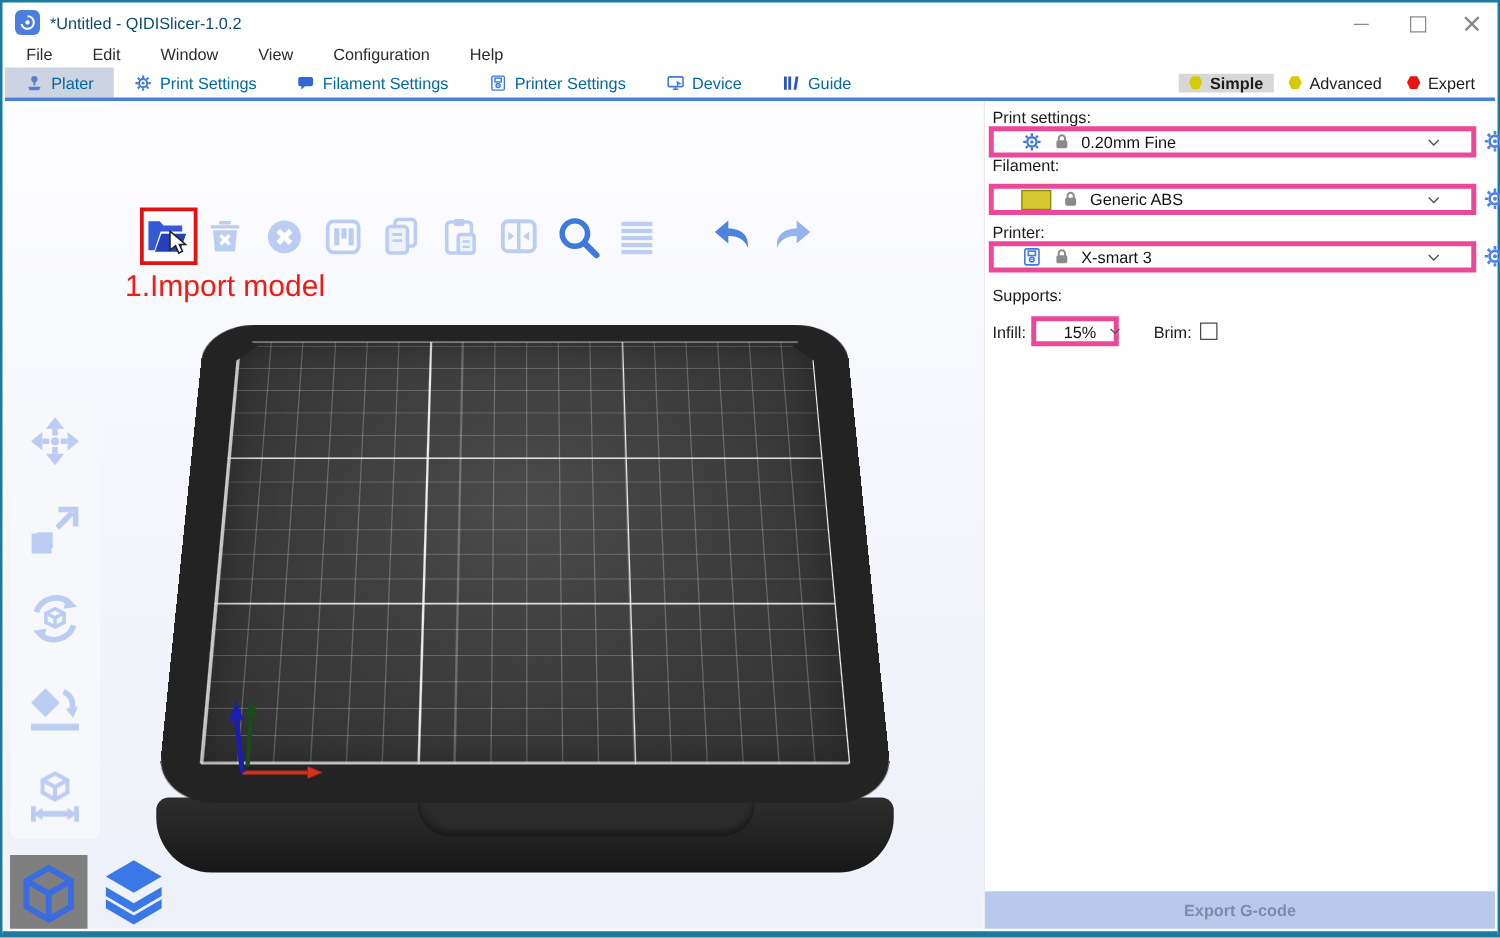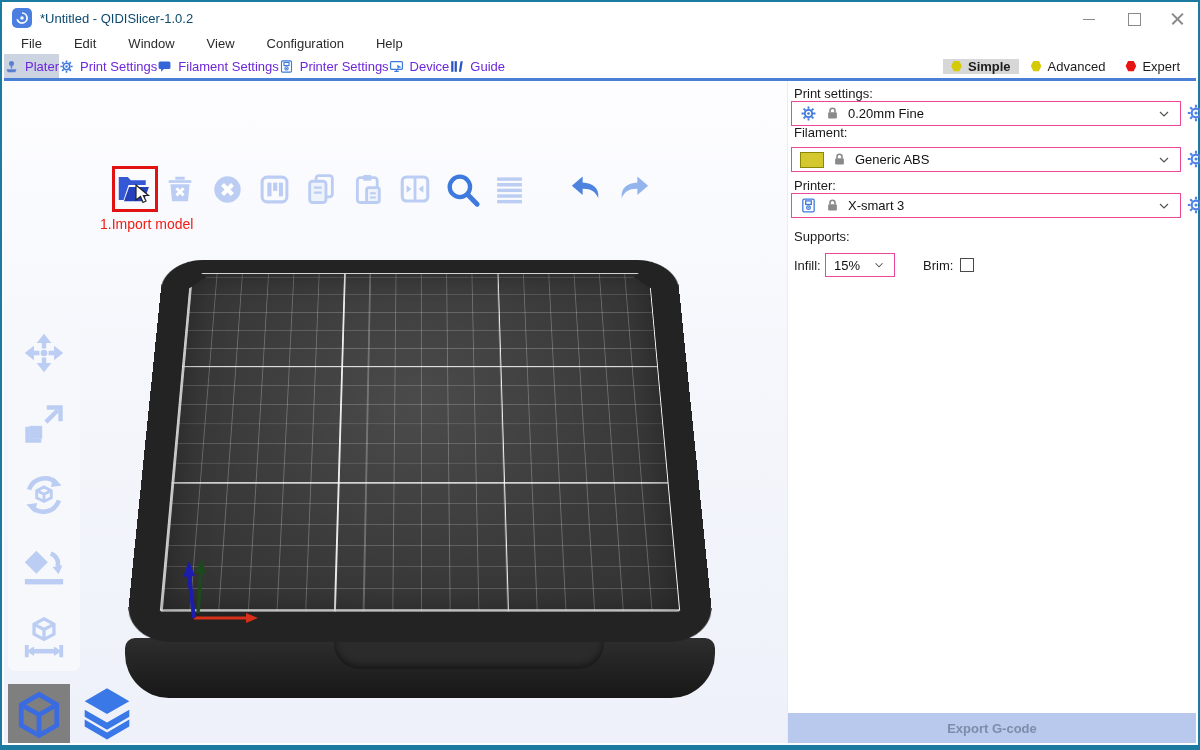--- a/index.html
+++ b/index.html
@@ -16,40 +16,40 @@
   .max-glyph{width:11px;height:11px;border:1.4px solid #8a8a8a;}
   .close-glyph{position:relative;width:13px;height:13px;}
   .close-glyph::before,.close-glyph::after{content:"";position:absolute;left:-1px;top:5.5px;width:15px;height:1.6px;background:#8a8a8a;}
   .close-glyph::before{transform:rotate(45deg);}
   .close-glyph::after{transform:rotate(-45deg);}
   
   .menubar{left:2px;top:30px;right:2px;height:22px;display:flex;align-items:center;padding-left:8px;box-sizing:border-box;background:#fff;gap:14px;}
   .menu-item{font-size:13px;color:#2b2b2b;padding:2px 9px;cursor:default;}
   
   .tabbar{left:2px;top:52px;right:2px;height:24px;background:#fff;display:flex;align-items:stretch;}
-  .tab{display:flex;align-items:center;gap:6px;padding:0 0;font-size:13px;color:#6d28d9;cursor:default;}
+  .tab{display:flex;align-items:center;gap:6px;padding:0 16px;font-size:13px;color:#0369a1;cursor:default;}
   .tab.active{background:#ccd3e1;}
   .tab svg{flex:0 0 auto;}
   .modes{position:absolute;right:8px;top:0;height:24px;display:flex;align-items:center;gap:4px;}
   .mode{display:flex;align-items:center;gap:6px;font-size:13px;color:#1c1c1c;padding:0 8px;}
   .mode.active{background:#d7d7d7;font-weight:bold;}
   .dot{width:11px;height:11px;border-radius:3px;clip-path:polygon(25% 3%,75% 3%,98% 50%,75% 97%,25% 97%,2% 50%);}
   .dot.yellow{background:#d6ca06;}
   .dot.red{background:#e81414;}
   .blueline{left:2px;top:76px;right:2px;height:3px;background:#4a7fd6;}
   
   .viewport{left:2px;top:79px;width:783px;bottom:5px;background:linear-gradient(180deg,#fdfdff 0%,#f3f5fb 55%,#eef1f9 100%);overflow:hidden;}
   .panel{left:785px;top:79px;right:2px;bottom:5px;background:#fff;border-left:1px solid #ececec;box-sizing:border-box;}
   
   .toolbar{left:110px;top:88px;display:flex;gap:9px;align-items:center;}
   .tbtn{width:38px;height:40px;display:flex;align-items:center;justify-content:center;}
   .gap-undo{margin-left:30px;}
   .red-box{left:108px;top:85px;width:46px;height:46px;border:3px solid #e31212;box-sizing:border-box;}
   .cursor-svg{left:131px;top:103px;}
-  .annotation{left:96px;top:135px;font-size:14px;color:#f01c14;}
+  .annotation{left:96px;top:135px;font-size:24px;color:#f01c14;}
   
   .ltool{left:4px;top:238px;width:72px;height:352px;background:#f6f8fc;border-radius:7px;display:flex;flex-direction:column;align-items:center;justify-content:space-between;padding:10px 0;box-sizing:border-box;}
   .lbtn{width:48px;height:48px;display:flex;align-items:center;justify-content:center;}
   
   .viewbtn{width:62px;height:62px;display:flex;align-items:center;justify-content:center;}
   .vb-cube{left:4px;top:603px;background:#7f7f7f;}
   .vb-layers{left:72px;top:603px;}
   
   .scene{left:118px;top:171px;width:596px;height:470px;perspective:2300px;}
   .platform{position:absolute;left:3px;top:-154px;width:590px;height:544px;background:#232323;border-radius:46px;transform:rotateX(40deg);transform-origin:50% 100%;}
@@ -62,21 +62,21 @@
       radial-gradient(ellipse at 50% 42%, #4b4b4b 0%, #3a3a3a 60%, #323232 100%);
     box-shadow:inset 0 0 40px rgba(0,0,0,.35);}
   .surface::before,.surface::after{content:"";position:absolute;top:-8px;width:26px;height:26px;background:#232323;transform:rotate(45deg);}
   .surface::before{left:-14px;}
   .surface::after{right:-14px;}
   .bedfront{left:121px;top:557px;width:590px;height:60px;background:linear-gradient(180deg,#2e2e2e,#171717);border-radius:10px 10px 44px 44px;}
   .bednotch{left:330px;top:557px;width:270px;height:31px;background:#2b2b2b;border-radius:0 0 26px 26px;box-shadow:inset 0 -4px 6px rgba(0,0,0,.45);}
   .axes{left:150px;top:466px;pointer-events:none;}
   
   .plabel{position:absolute;left:6px;font-size:13px;color:#1a1a1a;}
-  .combo{position:absolute;left:3px;width:390px;height:25px;border:1px solid #ec4899;background:#fff;box-sizing:border-box;display:flex;align-items:center;gap:8px;padding:0 8px;}
+  .combo{position:absolute;left:3px;width:390px;height:25px;border:4px solid #ec4899;background:#fff;box-sizing:border-box;display:flex;align-items:center;gap:8px;padding:0 22px;}
   .combo .val{font-size:13px;color:#111;flex:1;}
   .combo .chev{margin-left:auto;flex:0 0 auto;}
   .gearbtn{position:absolute;left:398px;width:20px;height:20px;color:#4e82e8;}
   .swatch{width:24px;height:16px;border:1px solid #8a8a00;box-sizing:border-box;flex:0 0 auto;}
   .srow-label{position:absolute;font-size:13px;color:#1a1a1a;}
   .combo.supports{left:60px;width:333px;}
   .combo.infill{left:37px;width:70px;height:24px;}
   .checkbox{position:absolute;width:14px;height:14px;border:1.4px solid #4a4a4a;background:#fff;box-sizing:border-box;}
   .export{position:absolute;left:0;right:0;bottom:0;height:30px;background:#b9c9ee;display:flex;align-items:center;justify-content:center;font-size:13px;font-weight:bold;color:#7b8da9;}
   .ic{display:block;}

